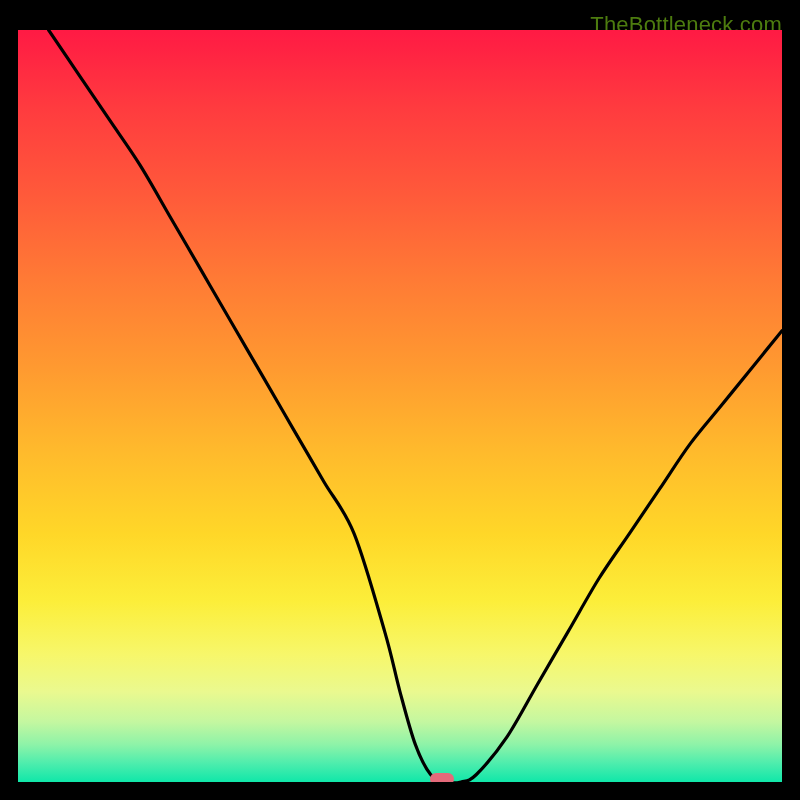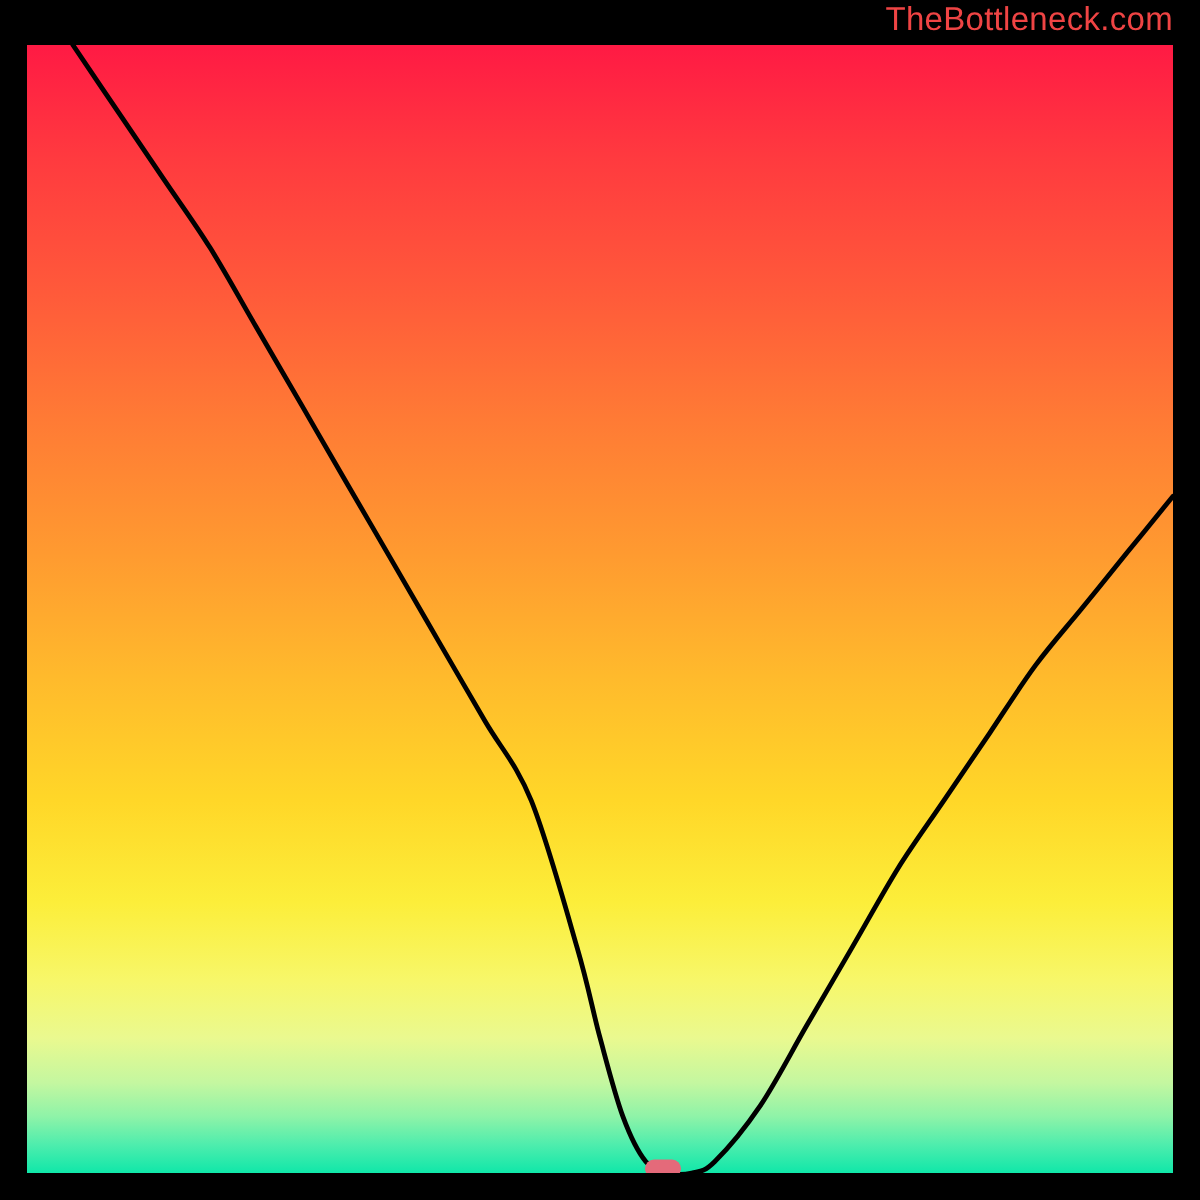--- a/index.html
+++ b/index.html
@@ -46,23 +46,23 @@
     );
   }
   .curve-svg {
     position: absolute;
     inset: 0;
     width: 100%;
     height: 100%;
   }
   .watermark {
     position: absolute;
-    top: 0;
+    top: 12px;
     right: 18px;
-    color: #ef4444;
+    color: #4d7c0f;
     font-size: 22px;
     font-weight: 500;
     letter-spacing: 0.2px;
   }
 </style>
 </head>
 <body>
 
 <div class="frame">
 

